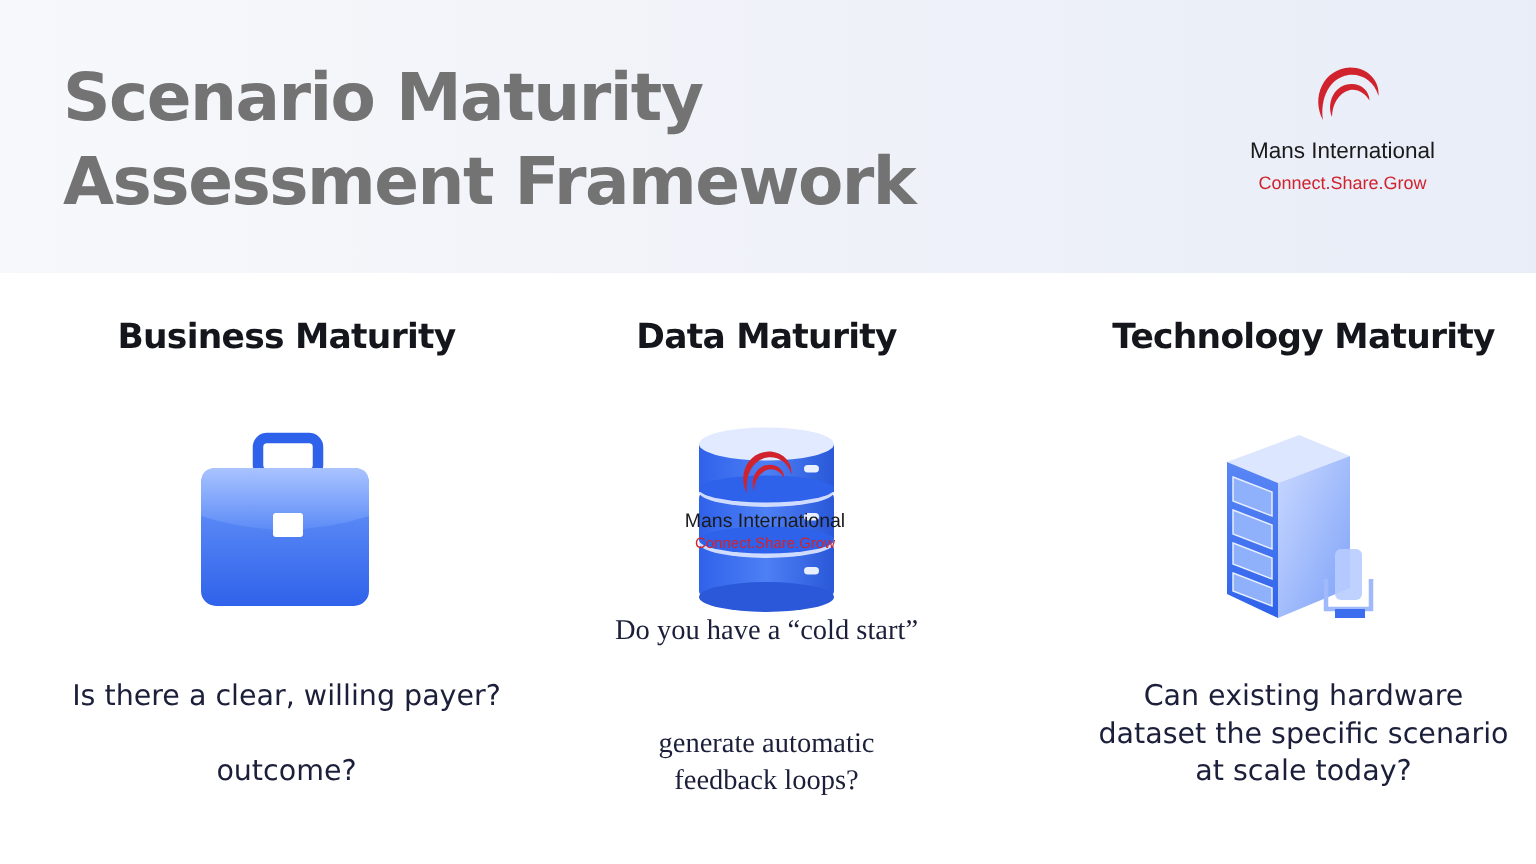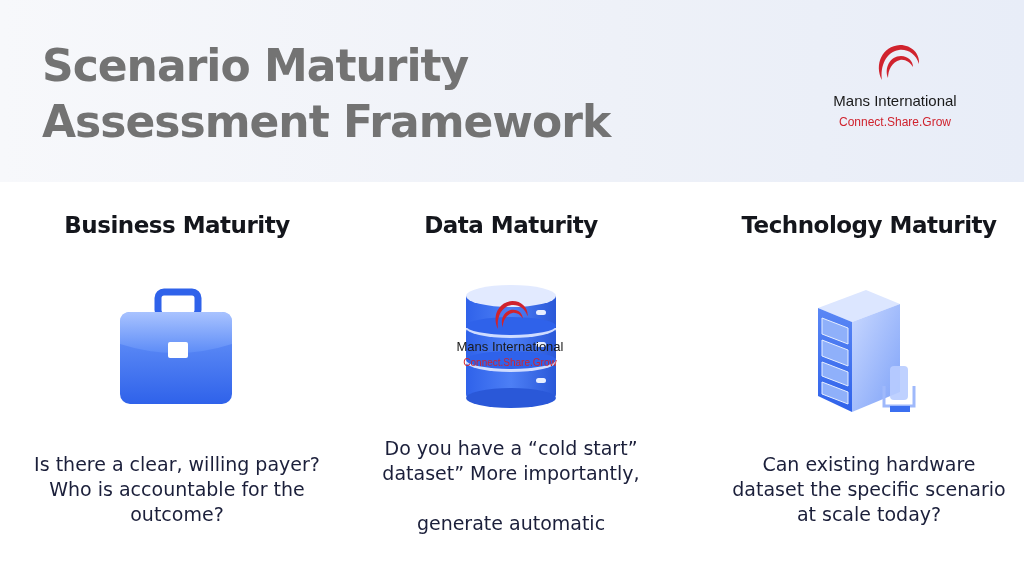--- a/index.html
+++ b/index.html
@@ -31,41 +31,41 @@
 
 <div class="logo">
   <svg class="logo-mark" viewBox="0 0 50 50">
     <path d="M10 40 C2 25 10 6 28 5 C40 5 48 14 47 24 C44 14 36 9 27 10 C14 12 8 26 10 40 Z" fill="#d0232e"></path>
     <path d="M16 38 C12 28 18 16 29 16 C36 16 41 21 41 27 C38 22 33 19 28 20 C20 22 16 30 16 38 Z" fill="#d0232e"></path>
   </svg>
   <div class="logo-name">Mans International</div>
   <div class="logo-tag">Connect.Share.Grow</div>
 </div>
 
-<div class="col" style="left:12px;">
+<div class="col" style="left:26px;">
   <h2 class="col-title">Business Maturity</h2>
   <svg class="icon" width="130" height="130" viewBox="0 0 130 130">
     <defs>
       <linearGradient id="bg1" x1="0" y1="0" x2="0" y2="1">
         <stop offset="0" stop-color="#6f9bfb"></stop>
           <stop offset="1" stop-color="#2f62ea"></stop>
       </linearGradient>
       <linearGradient id="bg2" x1="0" y1="0" x2="0" y2="1">
         <stop offset="0" stop-color="#a9c3ff"></stop>
           <stop offset="1" stop-color="#5d8cf7"></stop>
       </linearGradient>
     </defs>
     <rect x="46" y="10" width="40" height="24" rx="6" fill="none" stroke="#2f62ea" stroke-width="7"></rect>
     <rect x="8" y="30" width="112" height="92" rx="10" fill="url(#bg1)"></rect>
     <path d="M8 40 Q8 30 18 30 L110 30 Q120 30 120 40 L120 62 Q64 80 8 62 Z" fill="url(#bg2)"></path>
     <rect x="56" y="60" width="20" height="16" rx="2" fill="#ffffff"></rect>
   </svg>
   <div class="col-text" style="top:240px;">
     <span>Is there a clear, willing payer?</span><br>
-    <span>Who is accountable for the</span><br>
+    <br>
     <span>outcome?</span>
   </div>
 </div>
 
 <div class="col" style="left:346px;">
   <h2 class="col-title">Data Maturity</h2>
   <svg class="icon" width="110" height="130" viewBox="0 0 110 130">
     <defs>
       <linearGradient id="db1" x1="0" y1="0" x2="1" y2="0">
         <stop offset="0" stop-color="#2f62ea"></stop>
@@ -79,25 +79,26 @@
     <rect x="10" y="46" width="90" height="34" rx="4" fill="url(#db1)"></rect>
     <ellipse cx="55" cy="78" rx="45" ry="9" fill="#2f62ea"></ellipse>
     <ellipse cx="55" cy="46" rx="45" ry="10" fill="#cfdcff"></ellipse>
     <rect x="10" y="14" width="90" height="32" fill="url(#db1)"></rect>
     <ellipse cx="55" cy="44" rx="45" ry="9" fill="#2f62ea"></ellipse>
     <ellipse cx="55" cy="14" rx="45" ry="11" fill="#e2eaff"></ellipse>
     <rect x="80" y="28" width="10" height="5" rx="2.5" fill="#e8efff"></rect>
     <rect x="80" y="60" width="10" height="5" rx="2.5" fill="#e8efff"></rect>
     <rect x="80" y="96" width="10" height="5" rx="2.5" fill="#e8efff"></rect>
   </svg>
-  <div class="col-text" style="top:224px;">
+  <div class="col-text" style="top:196px;font-family:Liberation Serif, serif;">
     <span>Do you have a “cold start”</span><br>
-    <span>dataset” More importantly,</span><br>
+    <br>
     <br>
     <span>generate automatic</span><br>
+    <span>feedback loops?</span>
   </div>
 </div>
 
 <div class="wm">
   <svg class="wm-mark" viewBox="0 0 50 50">
     <path d="M10 40 C2 25 10 6 28 5 C40 5 48 14 47 24 C44 14 36 9 27 10 C14 12 8 26 10 40 Z" fill="#d0232e"></path>
     <path d="M16 38 C12 28 18 16 29 16 C36 16 41 21 41 27 C38 22 33 19 28 20 C20 22 16 30 16 38 Z" fill="#d0232e"></path>
   </svg>
   <div class="wm-name">Mans International</div>
   <div class="wm-tag">Connect.Share.Grow</div>

